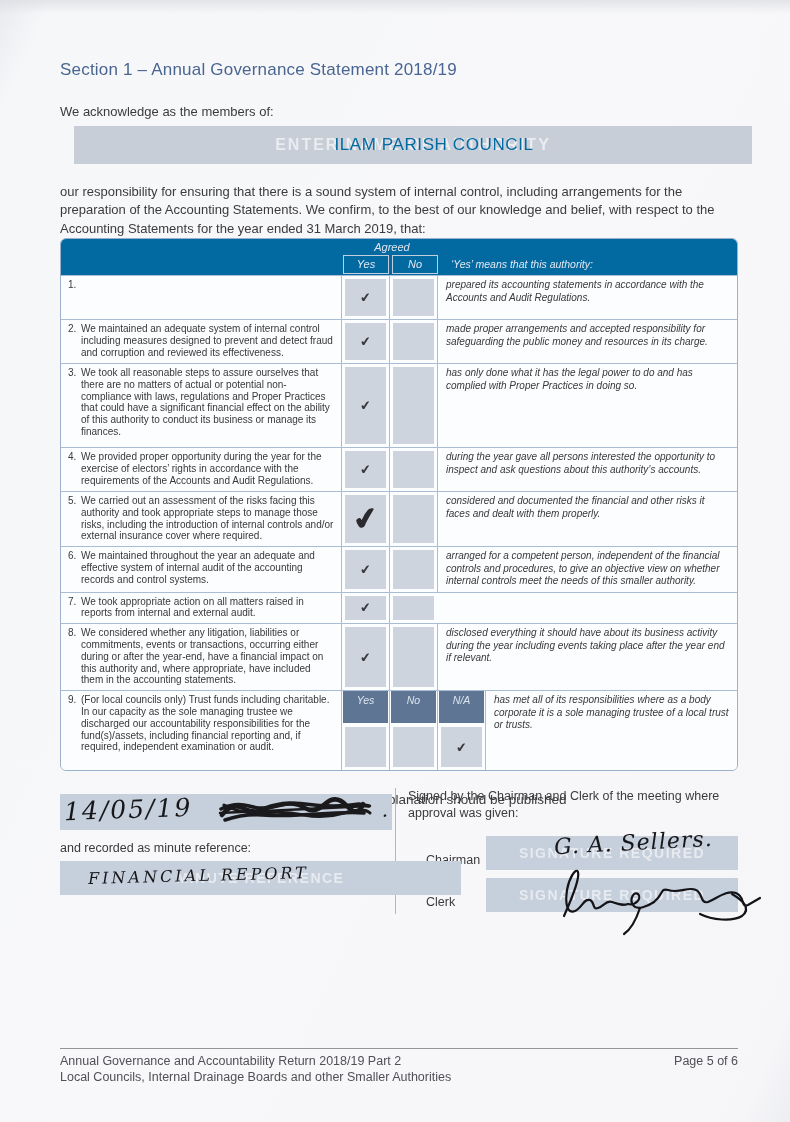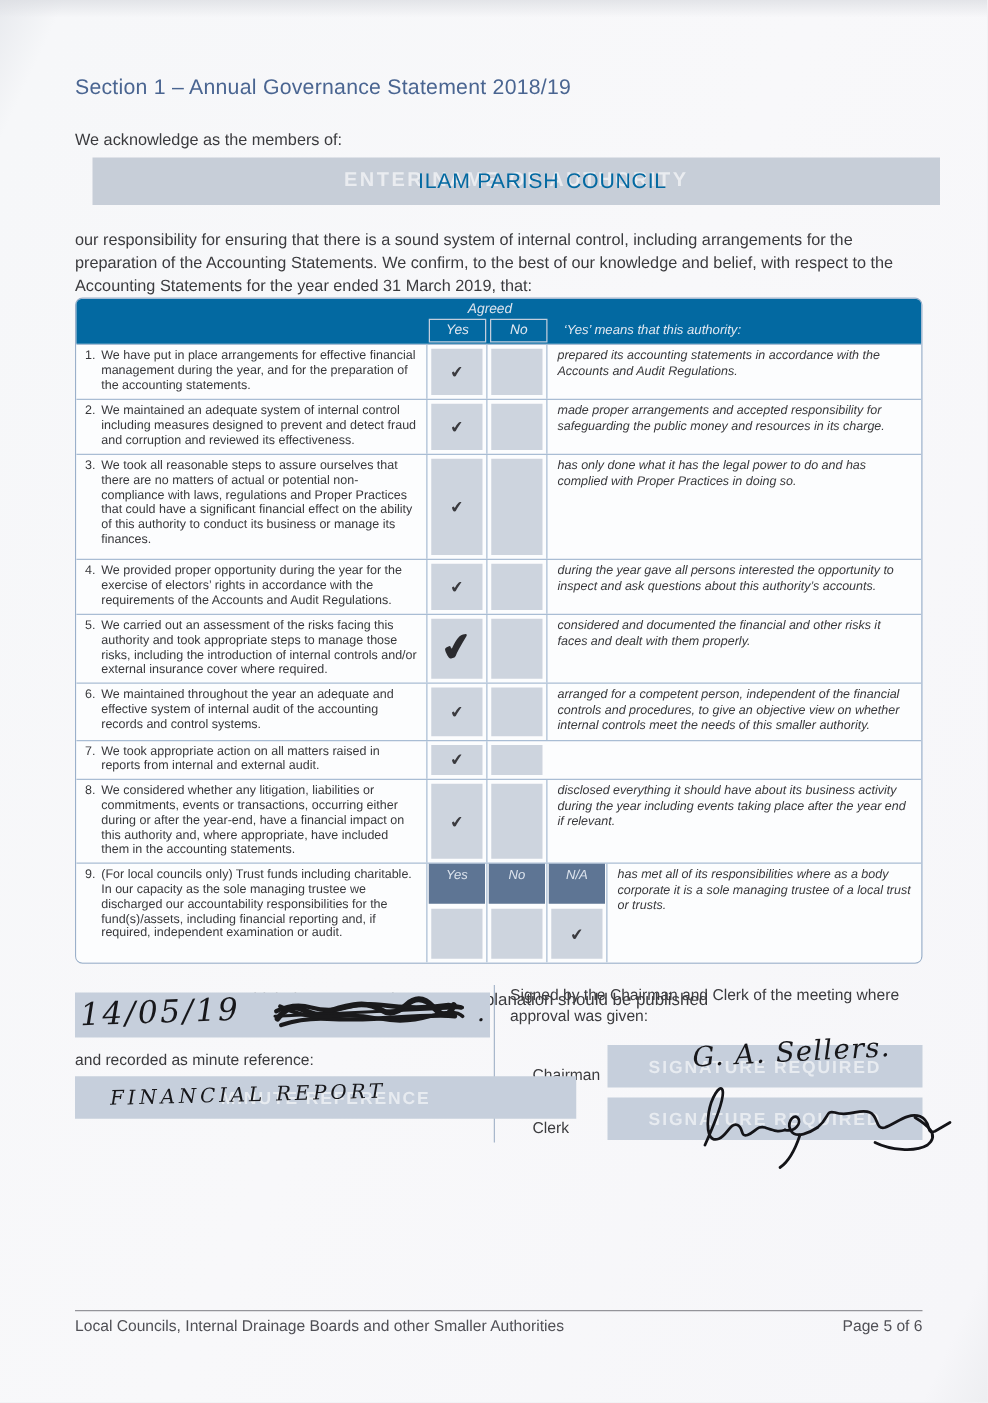--- a/index.html
+++ b/index.html
@@ -152,21 +152,20 @@
       <div class="yn-boxes">
         <div class="ynb">Yes</div>
         <div class="ynb">No</div>
       </div>
       <div class="meaning-hdr">‘Yes’ means that this authority:</div>
     </div>
 
     <div class="trow r1">
       <div class="c-stmt">
           <span class="num">1.</span>
-          <span class="stx">We have put in place arrangements for effective financial management during the year, and for the preparation of the accounting statements.</span>
         </div>
       <div class="c-yes">
           <div class="cell">
             <span class="chk">✔</span>
           </div>
         </div>
       <div class="c-no">
           <div class="cell"></div>
         </div>
       <div class="c-meaning">prepared its accounting statements in accordance with the Accounts and Audit Regulations.</div>
@@ -357,18 +356,19 @@
               <path d="M104 44 C100 56 94 66 88 70"></path>
             </g>
           </svg>
         </div>
       </div>
     </div>
   </div>
 
   <div class="footer">
     <div class="f-left">
+      <div>Annual Governance and Accountability Return 2018/19 Part 2</div>
       <div>Local Councils, Internal Drainage Boards and other Smaller Authorities</div>
     </div>
     <div class="f-right">Page 5 of 6</div>
   </div>
 
 </div>
 
 </body></html>

